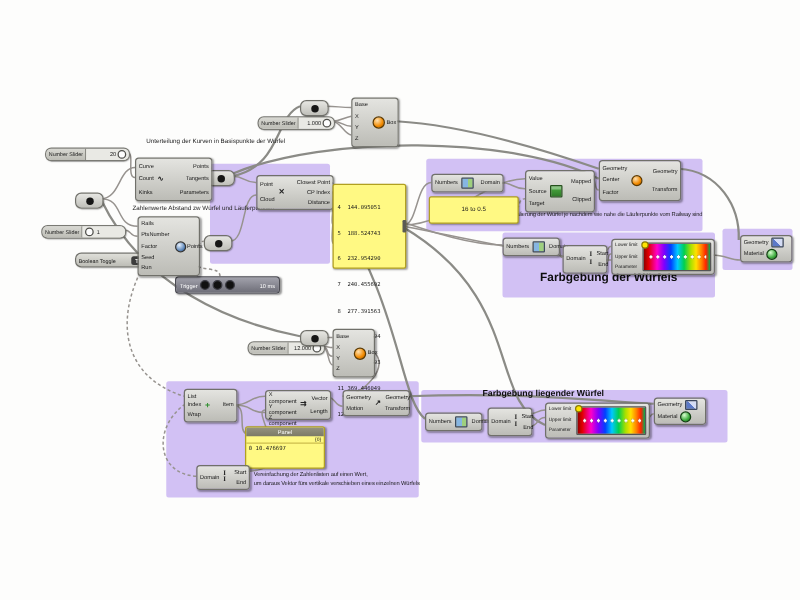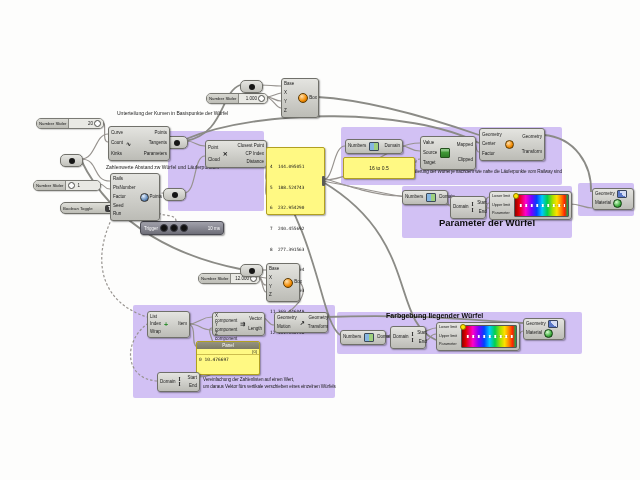--- a/index.html
+++ b/index.html
@@ -153,21 +153,21 @@
     <path class="w2" d="M323,182 C420,240 390,320 436,340"></path>
     <path d="M384,336 C387,336 387,336 390,336"></path>
     <path d="M424,331 C430,331 430,328 436,328"></path>
     <path d="M424,341 C431,341 429,334 436,334"></path>
     <path d="M518,335 C520,335 520,331 523,331"></path>
   </svg>
 
   <div class="cap" style="left:117px;top:110px">Unterteilung der Kurven in Basispunkte der Würfel</div>
   <div class="cap" style="left:106px;top:164px">Zahlenwerte Abstand zw Würfel und Läuferpunkten</div>
   <div class="cap tiny" style="left:408px;top:169px">Skalierung der Würfel je nachdem wie nahe die Läuferpunkte vom Railway sind</div>
-  <div class="cap title" style="left:402px;top:217px;width:170px">Parameter der Würfel</div>
+  <div class="cap title" style="left:402px;top:217px;width:170px">Farbgebung der Würfels</div>
   <div class="cap subtitle" style="left:386px;top:312px">Farbgebung liegender Würfel</div>
   <div class="cap tiny" style="left:203px;top:377px">Vereinfachung der Zahlenlisten auf einen Wert,</div>
   <div class="cap tiny" style="left:203px;top:384px">um daraus Vektor fürs vertikale verschieben eines einzelnen Würfels</div>
 
   <div class="slider" style="left:36px;top:118px;width:66px">
     <span class="sl-label">Number Slider</span>
     <span class="sl-track">
       <span class="sl-val">20</span>
       <span class="sl-grip"></span>
     </span>

